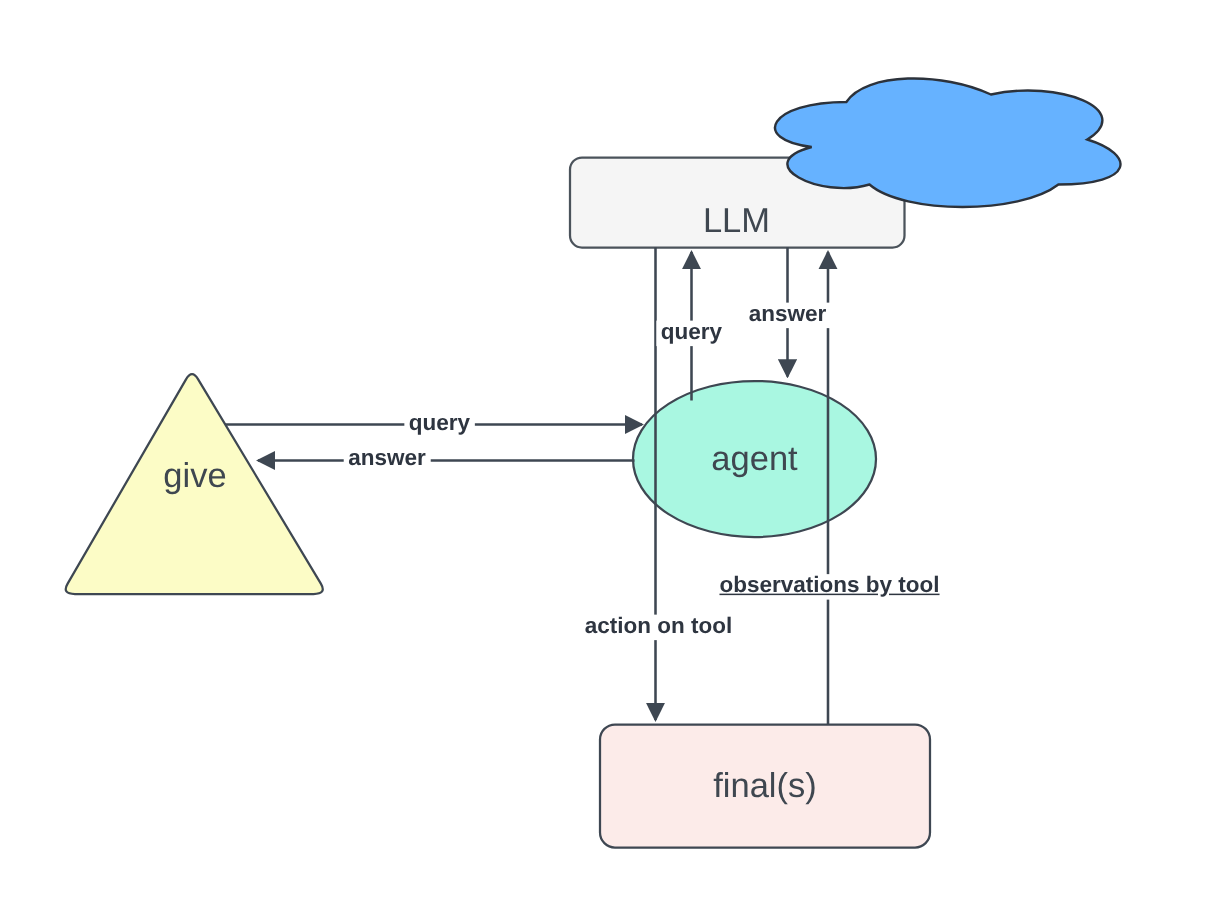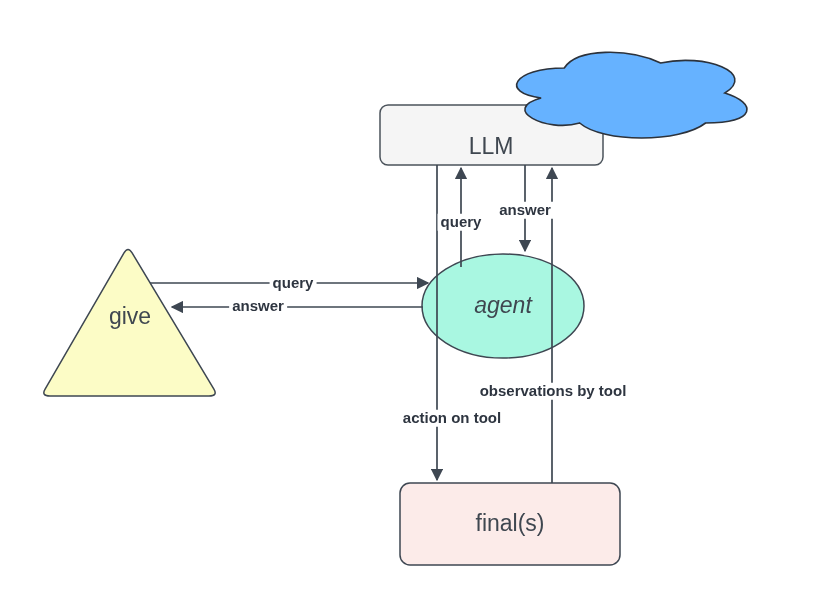--- a/index.html
+++ b/index.html
@@ -93,30 +93,30 @@
              C 602.8,143 679.9,143 705.6,123
              C 757,123 757,103 724.88,93
              C 757,73 705.6,53 660.63,63
              C 628.5,48 577.1,48 564.25,68 Z" stroke="#2c323b" stroke-width="1.6" fill="#66b2ff"></path>
   </svg>
 
   <div class="label" style="left:130px; top:317px;">give</div>
 
   <div class="label" style="left:491px; top:135px;margin-top:12px;">LLM</div>
 
-  <div class="label" style="left:503px; top:306px;font-style:italic;">agent</div>
+  <div class="label" style="left:503px; top:306px;">agent</div>
 
   <div class="label" style="left:510px; top:524px;">final(s)</div>
 
 
   <div class="edge-label" style="left:293px; top:283px;">query</div>
 
   <div class="edge-label" style="left:258px; top:306px;">answer</div>
 
   <div class="edge-label" style="left:461px; top:222px;">query</div>
 
   <div class="edge-label" style="left:525px; top:210px;">answer</div>
 
-  <div class="edge-label" style="left:452px; top:418px;">action on tool</div>
+  <div class="edge-label" style="left:439px; top:418px;">action on tool</div>
 
-  <div class="edge-label" style="left:553px; top:391px;">observations by tool</div>
+  <div class="edge-label" style="left:553px; top:391px;text-decoration:underline;">observations by tool</div>
 
 </div>
 
 </body></html>

